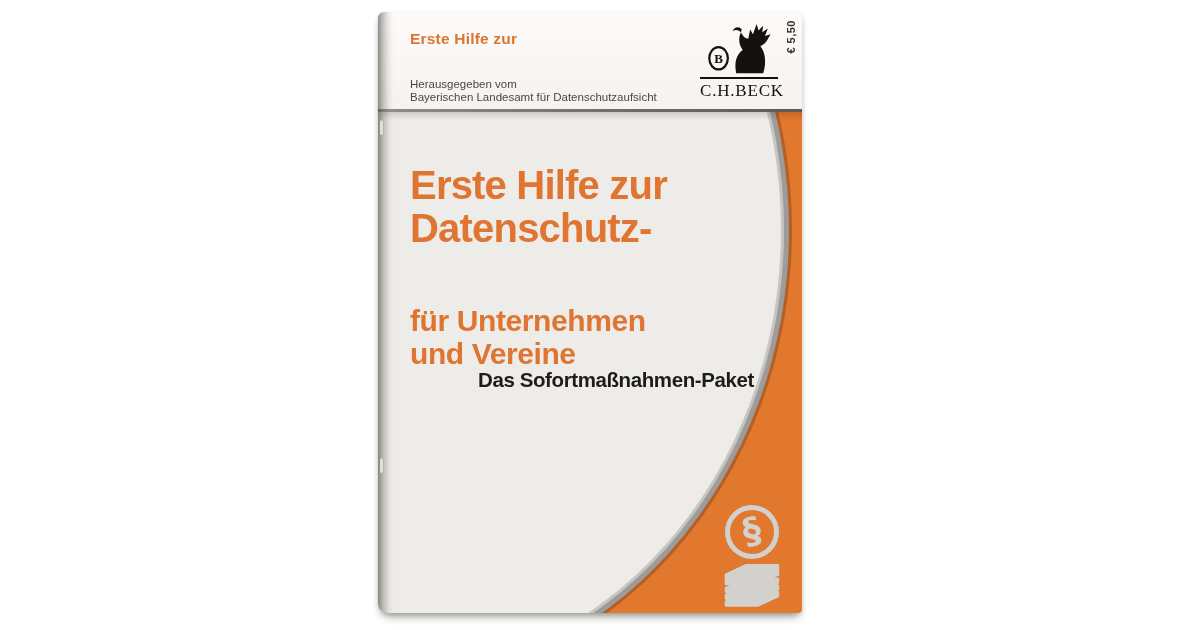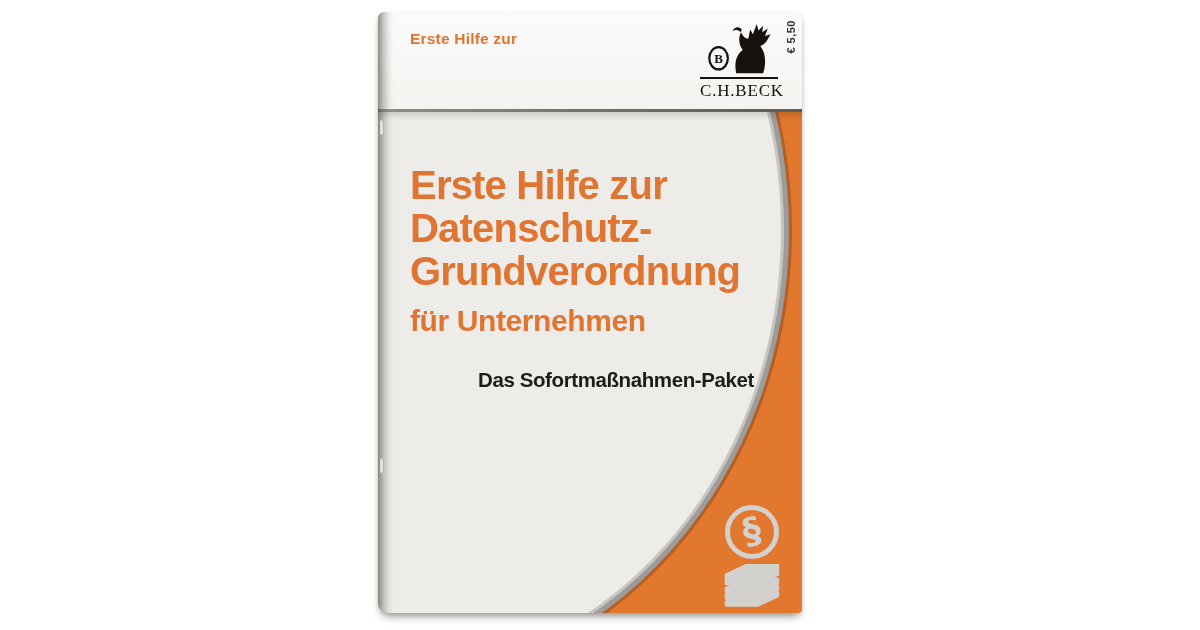--- a/index.html
+++ b/index.html
@@ -101,20 +101,24 @@
 </head>
 <body>
 
 <div class="stage">
   <div class="book">
 
     <div class="header">
       <div class="hdr-title">
         <span style="display:block">Erste Hilfe zur</span>
       </div>
+      <div class="publisher">
+        <span style="display:block">Herausgegeben vom</span>
+        <span style="display:block">Bayerischen Landesamt für Datenschutzaufsicht</span>
+      </div>
 
       <div class="logo">
         <svg width="66" height="52" viewBox="0 0 70 56">
           <g fill="#14110E">
             <path d="M32,54 C30,45 31,35 39,29 C35,24 34,17 37,10
                      C39,14 42,17 45,17 L47,7 L50,12 L54,1 L56,8 L61,3 L60,10
                      L66,6 L63,14 L69,12 L65,19 C63,22 60,24 58,25
                      C63,31 65,42 61,54 Z"></path>
             <path d="M37,10 C34,7 31,7 28,9 C30,4 35,3 38,7 Z"></path>
           </g>
@@ -135,24 +139,24 @@
         <ellipse cx="7" cy="118" rx="407" ry="457" fill="rgba(100,60,25,0.38)"></ellipse>
         <ellipse cx="7" cy="118" rx="404" ry="454" fill="#9E9C9A"></ellipse>
         <ellipse cx="7" cy="118" rx="399" ry="449" fill="#C7C5C2"></ellipse>
         <ellipse cx="7" cy="118" rx="396" ry="446" fill="#EDECE9"></ellipse>
       </svg>
       <div class="main-shade"></div>
 
       <div class="title">
         <span style="display:block">Erste Hilfe zur</span>
         <span style="display:block">Datenschutz-</span>
-        <span style="display:block">Grundverordnung</span>
       </div>
       <div class="subtitle">
         <span style="display:block">für Unternehmen</span>
+        <span style="display:block">und Vereine</span>
       </div>
       <div class="tagline">Das Sofortmaßnahmen-Paket</div>
 
       <div class="seal">
         <span class="para">§</span>
       </div>
 
       <svg class="books" width="86" height="54" viewBox="0 0 58 52">
         <g fill="#D3D1CE" stroke="#D3D1CE" stroke-width="2.5" stroke-linejoin="round">
           <path d="M3,18 l19,-9 h31 v9 l-19,9 h-31 z"></path>

